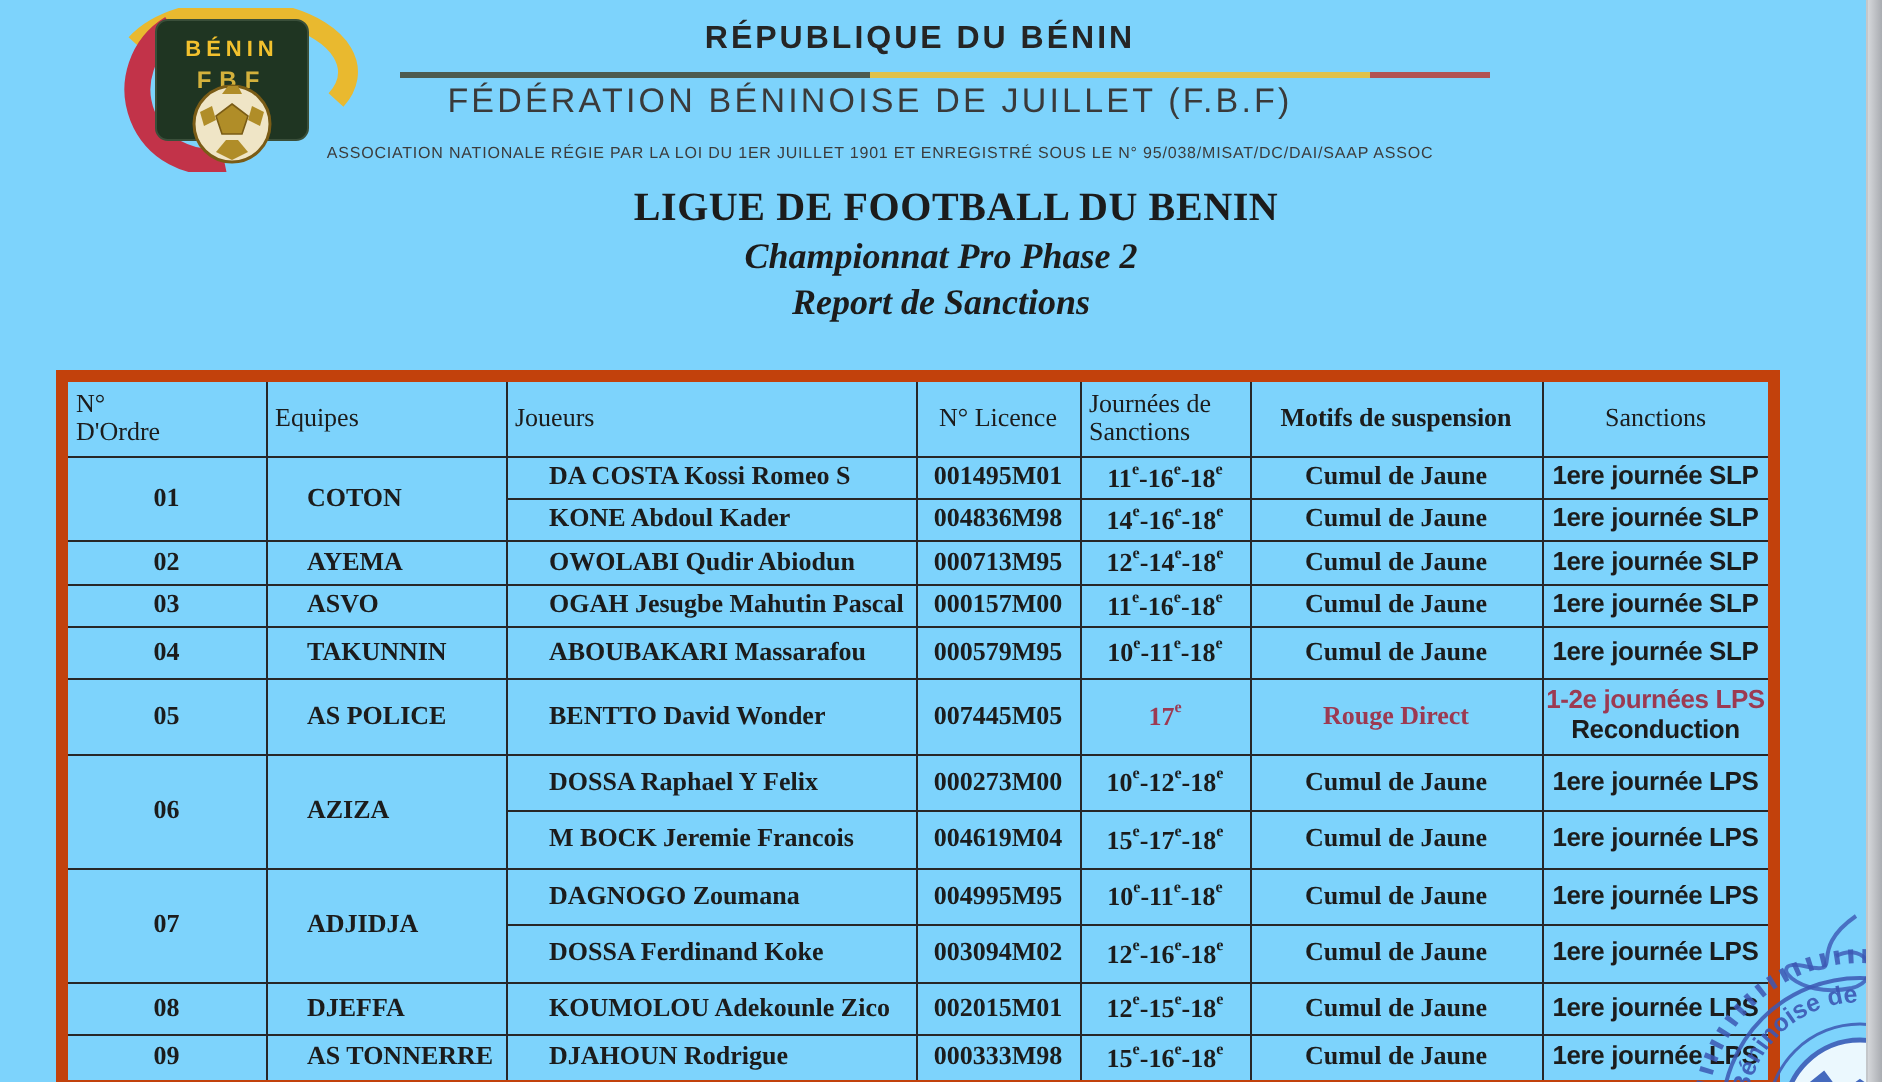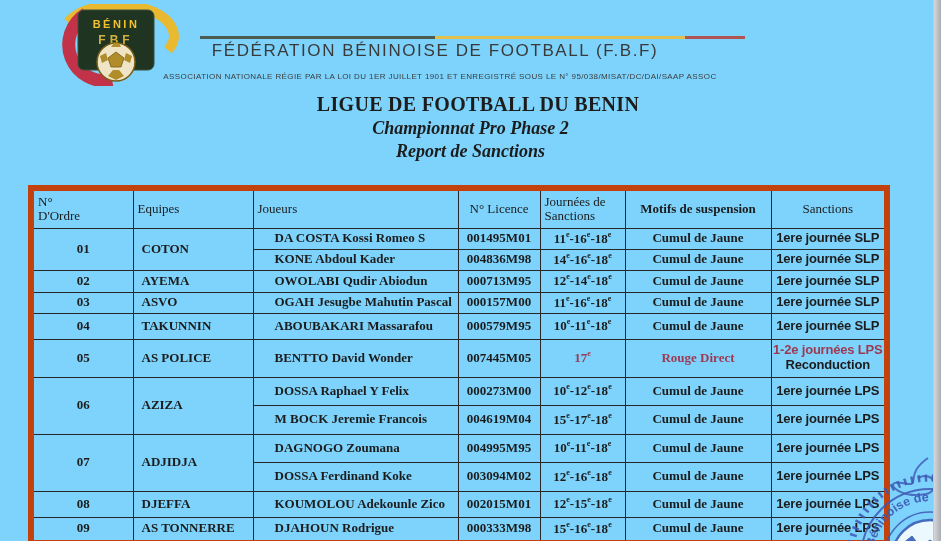--- a/index.html
+++ b/index.html
@@ -45,21 +45,21 @@
   }
   table.sanctions th, table.sanctions td {
     border:1px solid #272727; vertical-align:middle; overflow:hidden;
     font-size:13px; line-height:1.12;
   }
   th { font-weight:normal; font-size:13.5px; text-align:left; padding:2px 4px; }
   th.c { text-align:center; }
   th.bold { font-weight:bold; }
   th .wrapped { display:inline-block; width:56px; }
   td.order { text-align:center; font-weight:bold; }
-  td.team  { text-align:left; font-weight:bold; padding-left:8px; }
+  td.team  { text-align:left; font-weight:bold; padding-left:20px; }
   td.player{ text-align:left; font-weight:bold; padding-left:21px; font-size:13.2px; }
   td.lic   { text-align:center; font-weight:bold; }
   td.jour  { text-align:center; font-weight:bold; font-size:12.6px; }
   td.motif { text-align:center; font-weight:bold; font-size:13.2px; }
   td.sanc  { text-align:center; font-weight:bold; font-family:"Liberation Sans", sans-serif; font-size:12.3px; letter-spacing:-0.2px; }
   td.jour sup { font-size:62%; position:relative; top:-1px; }
   .red { color:#9c3a52; }
   .sanc .line { display:block; }
   tr.h40{height:40px} tr.h21{height:21px} tr.h22{height:22px} tr.h26{height:26px}
   tr.h28{height:28px} tr.h29{height:29px} tr.h38{height:38px}
@@ -88,26 +88,27 @@
     <g>
       <circle cx="76" cy="58" r="19" fill="#efe5c6" stroke="#7a5c16" stroke-width="1.5"></circle>
       <polygon points="76,48 84,54 81,63 71,63 68,54" fill="#b08d28" stroke="#7a5c16" stroke-width="0.8"></polygon>
       <polygon points="60,52 66,49 68,56 62,59" fill="#b08d28"></polygon>
       <polygon points="92,52 86,49 84,56 90,59" fill="#b08d28"></polygon>
       <polygon points="68,72 73,66 79,66 84,72 76,76" fill="#b08d28"></polygon>
       <polygon points="74,39 79,39 81,43 71,43" fill="#b08d28"></polygon>
     </g>
   </svg>
 
+  <div class="republic">RÉPUBLIQUE DU BÉNIN</div>
   <div class="flag-line">
     <div class="seg-green"></div>
     <div class="seg-yellow"></div>
     <div class="seg-red"></div>
   </div>
-  <div class="federation">FÉDÉRATION BÉNINOISE DE FOOTBALL (F.B.F)</div>
+  <div class="federation">FÉDÉRATION BÉNINOISE DE JUILLET (F.B.F)</div>
   <div class="association">ASSOCIATION NATIONALE RÉGIE PAR LA LOI DU 1ER JUILLET 1901 ET ENREGISTRÉ SOUS LE N° 95/038/MISAT/DC/DAI/SAAP ASSOC</div>
 
   <div class="titles">
     <div class="title-league">LIGUE DE FOOTBALL DU BENIN</div>
     <div class="title-champ">Championnat Pro Phase 2</div>
     <div class="title-report">Report de Sanctions</div>
   </div>
 
   <table class="sanctions">
     <colgroup>

